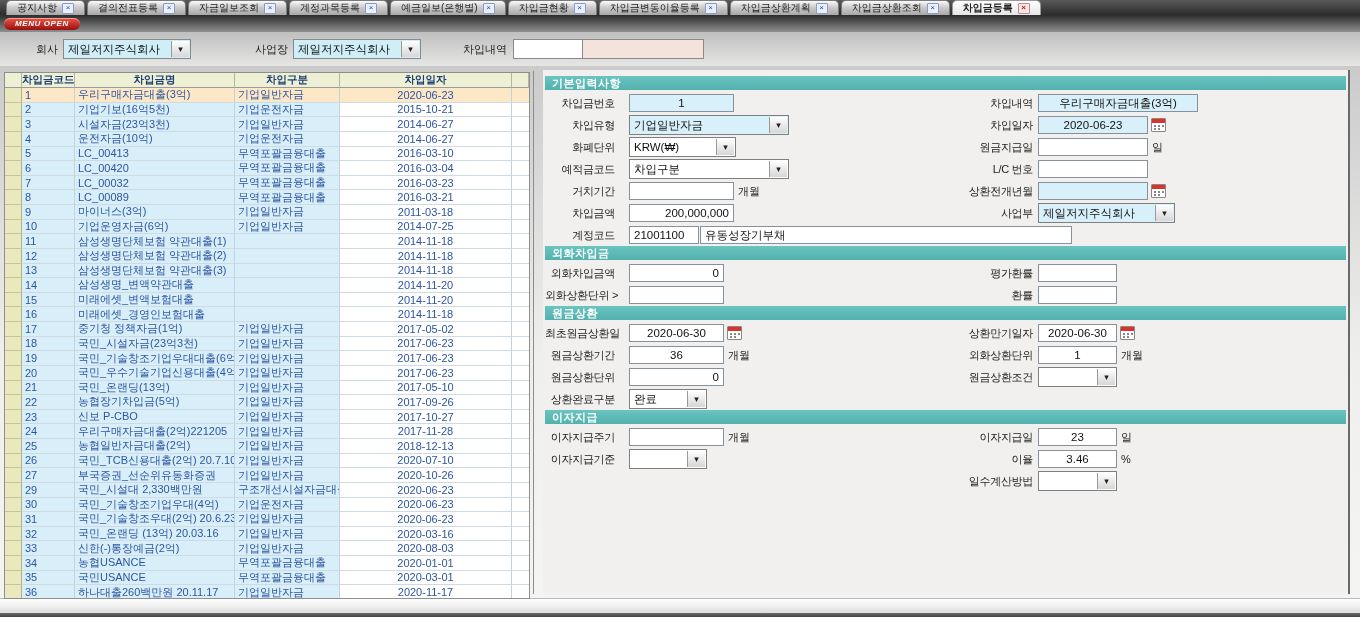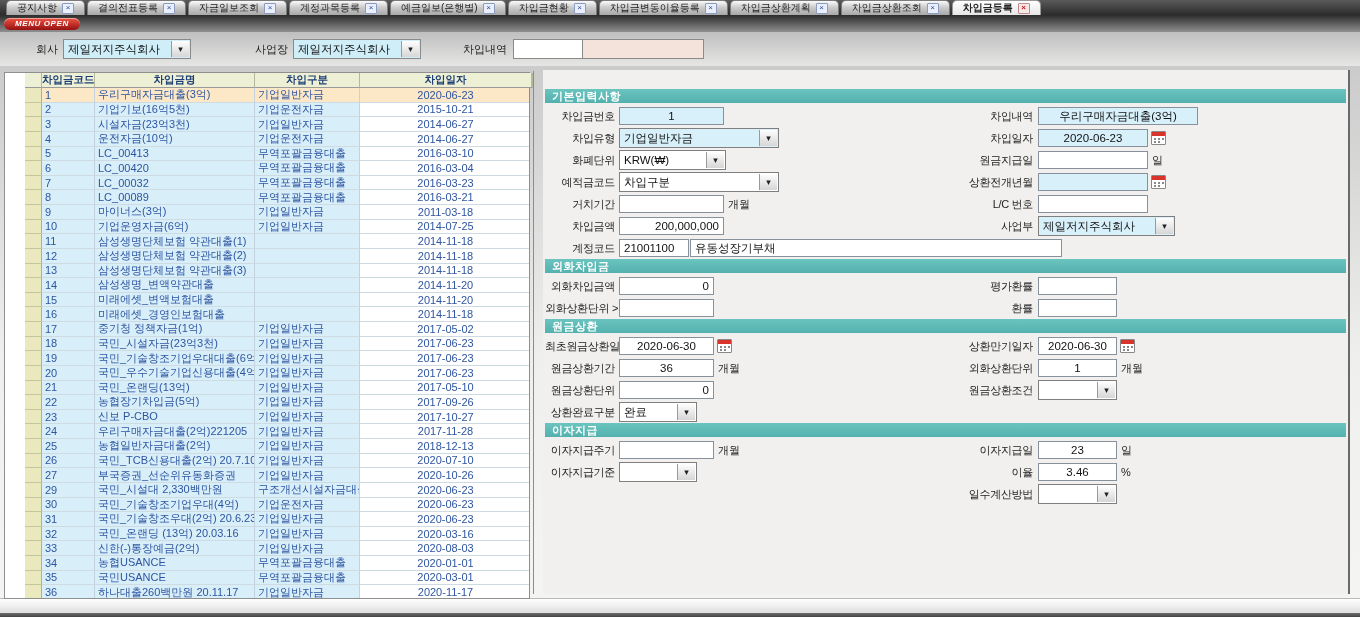--- a/index.html
+++ b/index.html
@@ -35,21 +35,21 @@
   .dd-btn{position:absolute;right:1px;top:1px;bottom:1px;width:17px;
     background:linear-gradient(180deg,#fefefe,#d6d6d6);border-left:1px solid #9a9a9a;
     display:flex;align-items:center;justify-content:center;font-size:9px;color:#222;}
   .tb-input{height:20px;border:1px solid #8a8a8a;background:#fff;box-sizing:border-box;flex:none;}
   .tb-input.pink{background:#f3e3da;margin-left:-1px;}
   
   #content{position:relative;height:532px;background:linear-gradient(180deg,#cbcbcb,#efefee 55%,#f4f4f3);}
   #content::after{content:'';position:absolute;left:533px;top:5px;height:523px;width:1px;background:#8c8c8c;}
   
   #table-wrap{position:absolute;left:4px;top:6px;width:526px;height:527px;
-    border:1px solid #8f8f8f;background:#fff;display:flex;flex-direction:column;box-sizing:border-box;padding-left:20px;}
+    border:1px solid #8f8f8f;background:#fff;display:flex;flex-direction:column;box-sizing:border-box;}
   .t-head{display:flex;height:15px;flex:none;}
   .th{box-sizing:border-box;border-right:1px solid #b5b89c;border-bottom:1px solid #9a9a9a;
     background:#eef0d6;font-size:10.5px;font-weight:bold;color:#1c3e74;text-align:center;
     line-height:13px;overflow:hidden;white-space:nowrap;}
   .t-body{flex:1;overflow:hidden;}
   .t-row{display:flex;height:14.628px;}
   .c{box-sizing:border-box;border-right:1px solid #c3d2dc;border-bottom:1px solid #cedbe3;
     font-size:11px;color:#2e55a0;padding:0 3px;overflow:hidden;white-space:nowrap;
     display:flex;align-items:center;}
   .c.sel{background:#e9e9bd;border-right:1px solid #b2b28a;border-bottom:1px solid #c6c69c;}
@@ -57,28 +57,28 @@
   .c.date{background:#fff;justify-content:center;}
   .c.fill{background:#fff;border-right:none;}
   .t-row.selected .c:not(.sel){background:#fce8c7;}
   .w-sel{width:17px;flex:none}.w-code{width:53px;flex:none}.w-name{width:160px;flex:none}
   .w-type{width:105px;flex:none}.w-date{width:172px;flex:none}.w-fill{flex:1}
   
   #form-panel{position:absolute;left:543px;top:4px;width:805px;height:524px;
     background:#f1f0ee;border-right:2px solid #6a6a6a;}
   .sec-bar{height:14px;background:linear-gradient(180deg,#6ac4c0,#53b1ad);margin:0 2px;
     display:flex;align-items:center;padding-left:7px;}
-  .sec-bar:first-child{margin-top:19px;}
+  .sec-bar:first-child{margin-top:6px;}
   .sec-title{font-size:11px;font-weight:bold;color:#fff;letter-spacing:.5px;}
   .sec-body{position:relative;padding:2px 0 0 2px;}
   .colL{width:350px;}
   .colR{position:absolute;left:352px;top:2px;right:4px;}
   .f-row{height:22px;display:flex;align-items:center;white-space:nowrap;}
   .f-label{font-size:11px;color:#1c1c1c;text-align:right;flex:none;letter-spacing:-.3px;}
-  .colL .f-label{width:70px;padding-right:4px;}
+  .colL .f-label{width:70px;padding-right:14px;}
   .colR .f-label{width:138px;padding-right:5px;}
   .f-input{height:18px;box-sizing:border-box;border:1px solid #87919b;background:#fff;
     font-size:11.5px;line-height:16px;padding:0 4px;color:#111;flex:none;overflow:hidden;}
   .f-input.ex{margin-left:1px;}
   .f-input.bg-cyan{background:#d7f0fa;}
   .f-input.al-c{text-align:center}.f-input.al-r{text-align:right}
   .f-select{height:20px;box-sizing:border-box;border:1px solid #7f7f7f;background:#fff;
     position:relative;font-size:11.5px;display:flex;align-items:center;
     padding:0 19px 0 4px;color:#111;flex:none;overflow:hidden;}
   .f-select.bg-cyan{background:#d7f0fa;}
@@ -509,27 +509,27 @@
             <span class="f-label">차입일자</span>
             <div class="f-input bg-cyan al-c" style="width: 110px;">2020-06-23</div>
             <span class="cal"></span>
           </div>
           <div class="f-row">
             <span class="f-label">원금지급일</span>
             <div class="f-input bg-white" style="width: 110px;"></div>
             <span class="f-suffix">일</span>
           </div>
           <div class="f-row">
+            <span class="f-label">L/C 번호</span>
+            <div class="f-input bg-white" style="width: 110px;"></div>
+          </div>
+          <div class="f-row">
             <span class="f-label">상환전개년월</span>
             <div class="f-input bg-cyan" style="width: 110px;"></div>
             <span class="cal"></span>
-          </div>
-          <div class="f-row">
-            <span class="f-label">L/C 번호</span>
-            <div class="f-input bg-white" style="width: 110px;"></div>
           </div>
           <div class="f-row">
             <span class="f-label">사업부</span>
             <div class="f-select bg-cyan" style="width: 137px;">
               <span class="f-val">제일저지주식회사</span>
               <span class="dd-btn">▾</span>
             </div>
           </div>
         </div>
       </div>

